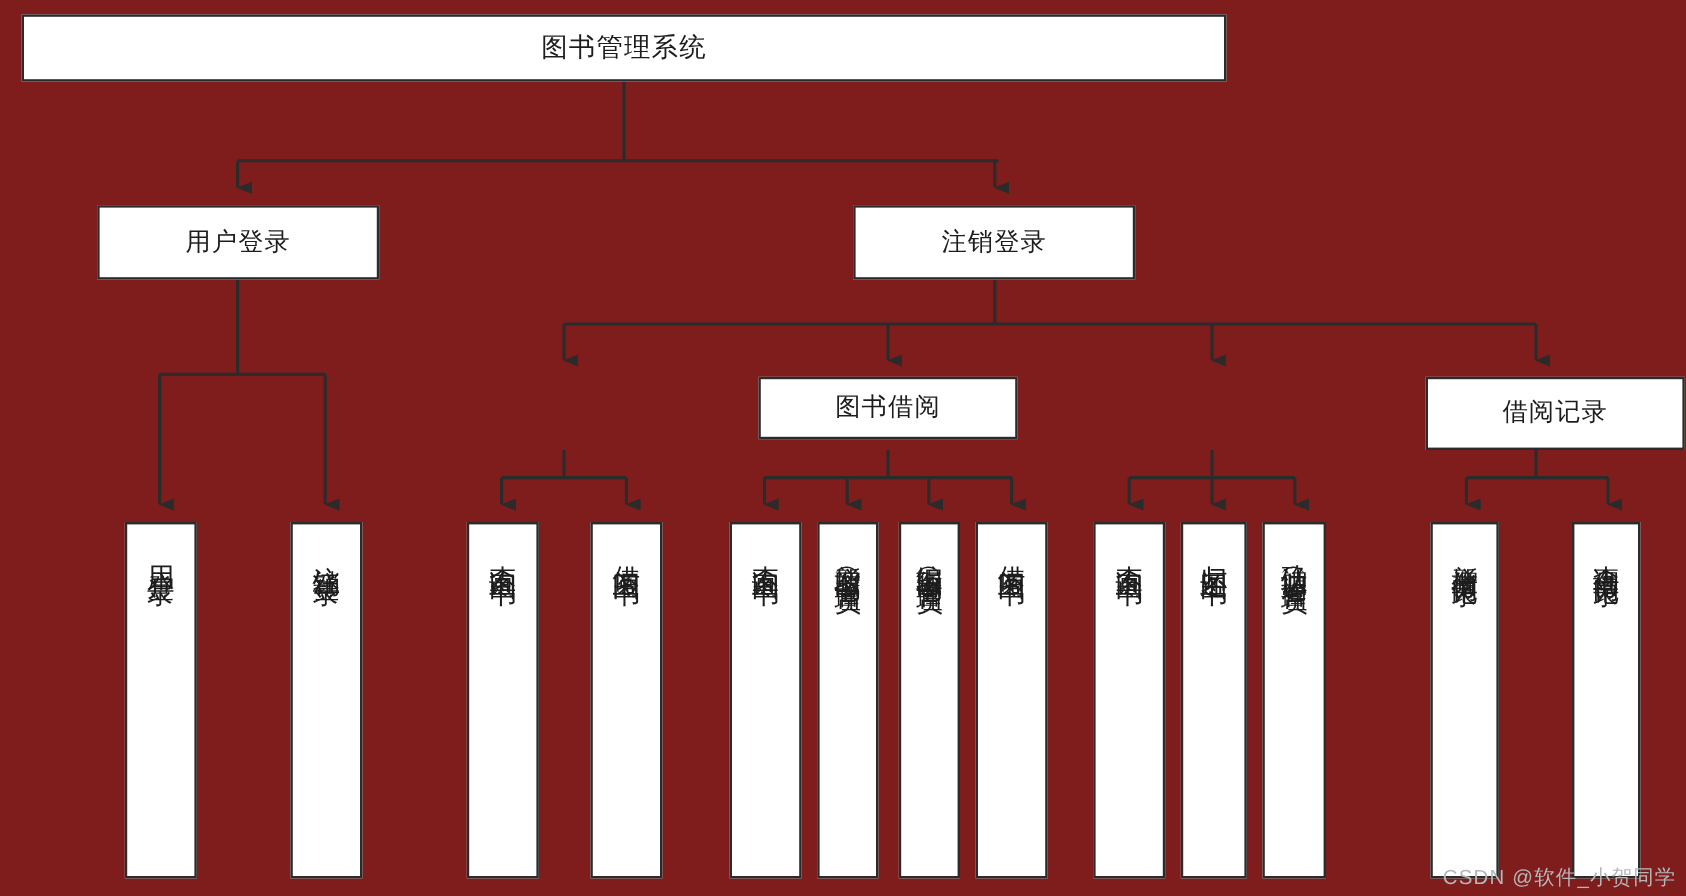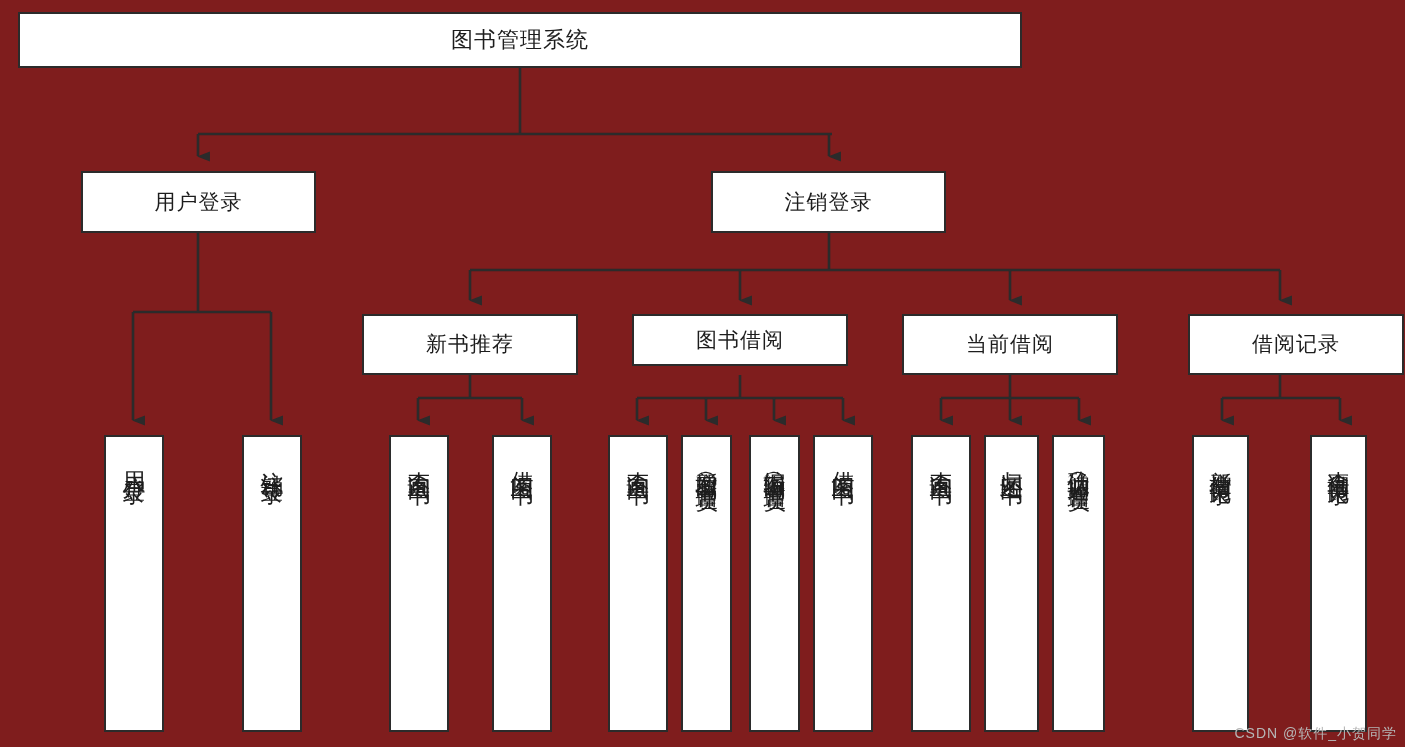--- a/index.html
+++ b/index.html
@@ -56,21 +56,21 @@
     line-height:1;
   }
   .node.vertical.narrow .label{
     font-size:22px;
     letter-spacing:3px;
   }
   #watermark{
     position:absolute;
     right:8px;
     bottom:4px;
-    font-size:14px;
+    font-size:17px;
     color:#b6b6b6;
     letter-spacing:1px;
     white-space:nowrap;
     user-select:none;
   }
 </style>
 </head>
 <body>
 
 <div id="diagram-root">
@@ -129,28 +129,22 @@
     <span class="label">图书管理系统</span>
   </div>
 
   <div class="node horizontal" style="left:81px;top:171px;width:235px;height:62px;">
     <span class="label">用户登录</span>
   </div>
   <div class="node horizontal" style="left:711px;top:171px;width:235px;height:62px;">
     <span class="label">注销登录</span>
   </div>
 
-  <div class="node horizontal" style="left:362px;top:314px;width:216px;height:61px;">
-    <span class="label">新书推荐</span>
-  </div>
   <div class="node horizontal" style="left:632px;top:314px;width:216px;height:52px;">
     <span class="label">图书借阅</span>
-  </div>
-  <div class="node horizontal" style="left:902px;top:314px;width:216px;height:61px;">
-    <span class="label">当前借阅</span>
   </div>
   <div class="node horizontal" style="left:1172px;top:314px;width:216px;height:61px;margin-left:16px;">
     <span class="label">借阅记录</span>
   </div>
 
   <div class="node vertical" style="left:104px;top:435px;width:60px;height:297px;">
     <span class="label">用户登录</span>
   </div>
   <div class="node vertical" style="left:242px;top:435px;width:60px;height:297px;">
     <span class="label">注销登录</span>

